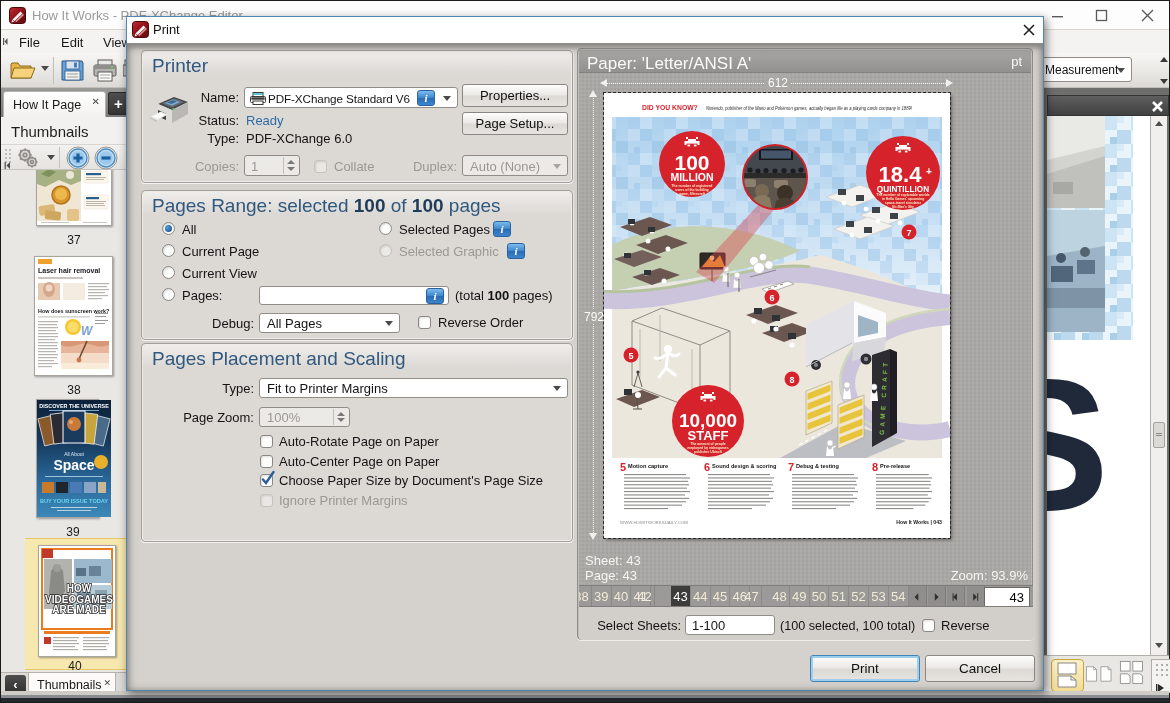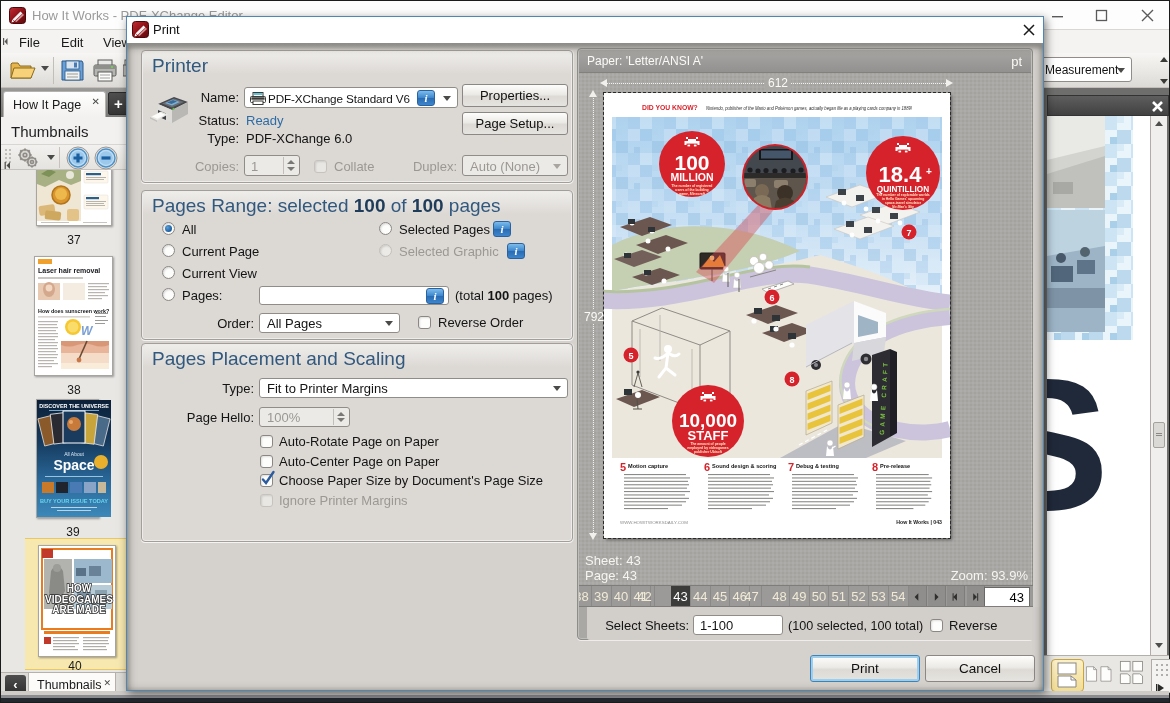--- a/index.html
+++ b/index.html
@@ -102,33 +102,33 @@
 .spin::before, .spin::after { content:""; position:absolute; left:3px; width:0; height:0;
   border-left:4px solid transparent; border-right:4px solid transparent; }
 .spin::before { top:3px; border-bottom:4px solid #7a7876; }
 .spin::after { bottom:3px; border-top:4px solid #7a7876; }
 
 
 #paper-panel { position:absolute; left:450px; top:5px; width:456px; height:592px; background:#a9a8a5;
   border:1px solid #8f8d8a; border-radius:4px; box-shadow:0 1px 0 rgba(255,255,255,.6), inset 0 0 0 1px rgba(255,255,255,.25); }
 #paper-head { position:absolute; left:1px; top:1px; right:1px; height:23px; border-radius:3px 3px 0 0;
   background:linear-gradient(#a7a6a3,#929190); border-bottom:1px solid #83817e; }
-#paper-head .t { position:absolute; left:8px; top:4px; font-size:12px; color:#fbfaf7; }
+#paper-head .t { position:absolute; left:8px; top:4px; font-size:17px; color:#fbfaf7; }
 #paper-head .u { position:absolute; right:9px; top:4px; font-size:13px; color:#fbfaf7; }
 #preview-zone { position:absolute; left:1px; top:24px; width:454px; height:512px; overflow:hidden; }
 .inforow { position:absolute; font-size:13px; color:#f7f5f0; }
 #page-strip { position:absolute; left:1px; top:536px; width:454px; height:22px; background:#9b9a98;
   border-top:1px solid #7e7d7b; border-bottom:1px solid #7e7d7b; overflow:hidden; }
 .strip-cell { position:absolute; top:0; height:22px; border-right:1px solid #8a8987; color:#f0ead6;
   font-size:13px; text-align:center; line-height:21px; }
 .strip-cell.sel { background:#3c3c3a; color:#fff; }
 .strip-nav { position:absolute; top:0; height:22px; background:#8f8e8c; border-right:1px solid #7e7d7b; }
 #strip-input { position:absolute; top:1px; height:20px; background:#fff; border:1px solid #6a6866;
   font-size:13px; text-align:right; line-height:19px; padding-right:5px; }
-#paper-foot { position:absolute; left:1px; top:558px; width:454px; height:33px; background:#d2cfcb; border-radius:0 0 3px 3px;margin-left:8px; }
+#paper-foot { position:absolute; left:1px; top:558px; width:454px; height:33px; background:#d2cfcb; border-radius:0 0 3px 3px; }
 
 
 svg { display:block; }
 .dotline-h { position:absolute; border-top:1px dotted #f2f0ec; }
 .dotline-v { position:absolute; border-left:1px dotted #f2f0ec; }
 .ruler-txt { position:absolute; font-size:12px; color:#fbfaf7; background:#a9a8a5; padding:0 3px; }
 .arrow { position:absolute; width:0; height:0; }
 </style>
 </head>
 <body>
@@ -653,39 +653,39 @@
         <span class="val" style="left:257px;top:31px">Selected Pages</span>
         <span class="info-btn" style="left:351px;top:30px">i</span>
         <span class="radio dis" style="left:237px;top:53px"></span>
         <span class="val dis" style="left:257px;top:53px">Selected Graphic</span>
         <span class="info-btn" style="left:365px;top:52px">i</span>
         <span class="field" style="left:117px;top:95px;width:190px;height:19px">
           <span style="position:absolute;left:5px;top:2px"></span>
           <span class="info-btn" style="left:166px;top:1px">i</span>
         </span>
         <span class="val" style="left:313px;top:97px"><span>(total </span><b>100</b><span> pages)</span></span>
-        <span class="lbl" style="left:0;top:125px;width:112px">Order:</span>
+        <span class="lbl" style="left:0;top:125px;width:112px">Debug:</span>
         <span class="field" style="left:117px;top:122px;width:141px;height:20px">
           <span style="position:absolute;left:7px;top:2px">All Pages</span>
           <span class="combo-arrow"></span>
         </span>
         <span class="check" style="left:276px;top:125px"></span>
         <span class="val" style="left:296px;top:124px">Reverse Order</span>
       </div>
 
       <div class="group tex" id="g-placement" style="top:300px;height:199px">
         <div class="group-head">
             <span>Pages Placement and Scaling</span>
           </div>
         <span class="lbl" style="left:0;top:37px;width:112px">Type:</span>
         <span class="field" style="left:117px;top:34px;width:309px;height:20px">
           <span style="position:absolute;left:7px;top:2px">Fit to Printer Margins</span>
           <span class="combo-arrow"></span>
         </span>
-        <span class="lbl" style="left:0;top:66px;width:112px">Page Hello:</span>
+        <span class="lbl" style="left:0;top:66px;width:112px">Page Zoom:</span>
         <span class="field dis" style="left:117px;top:63px;width:91px;height:20px">
           <span style="position:absolute;left:7px;top:2px">100%</span>
           <span class="spin"></span>
         </span>
         <span class="check" style="left:118px;top:91px"></span>
         <span class="val" style="left:137px;top:90px">Auto-Rotate Page on Paper</span>
         <span class="check" style="left:118px;top:111px"></span>
         <span class="val" style="left:137px;top:110px">Auto-Center Page on Paper</span>
         <span class="check" style="left:118px;top:130px">
           <svg width="16" height="18" viewBox="0 0 16 18">

